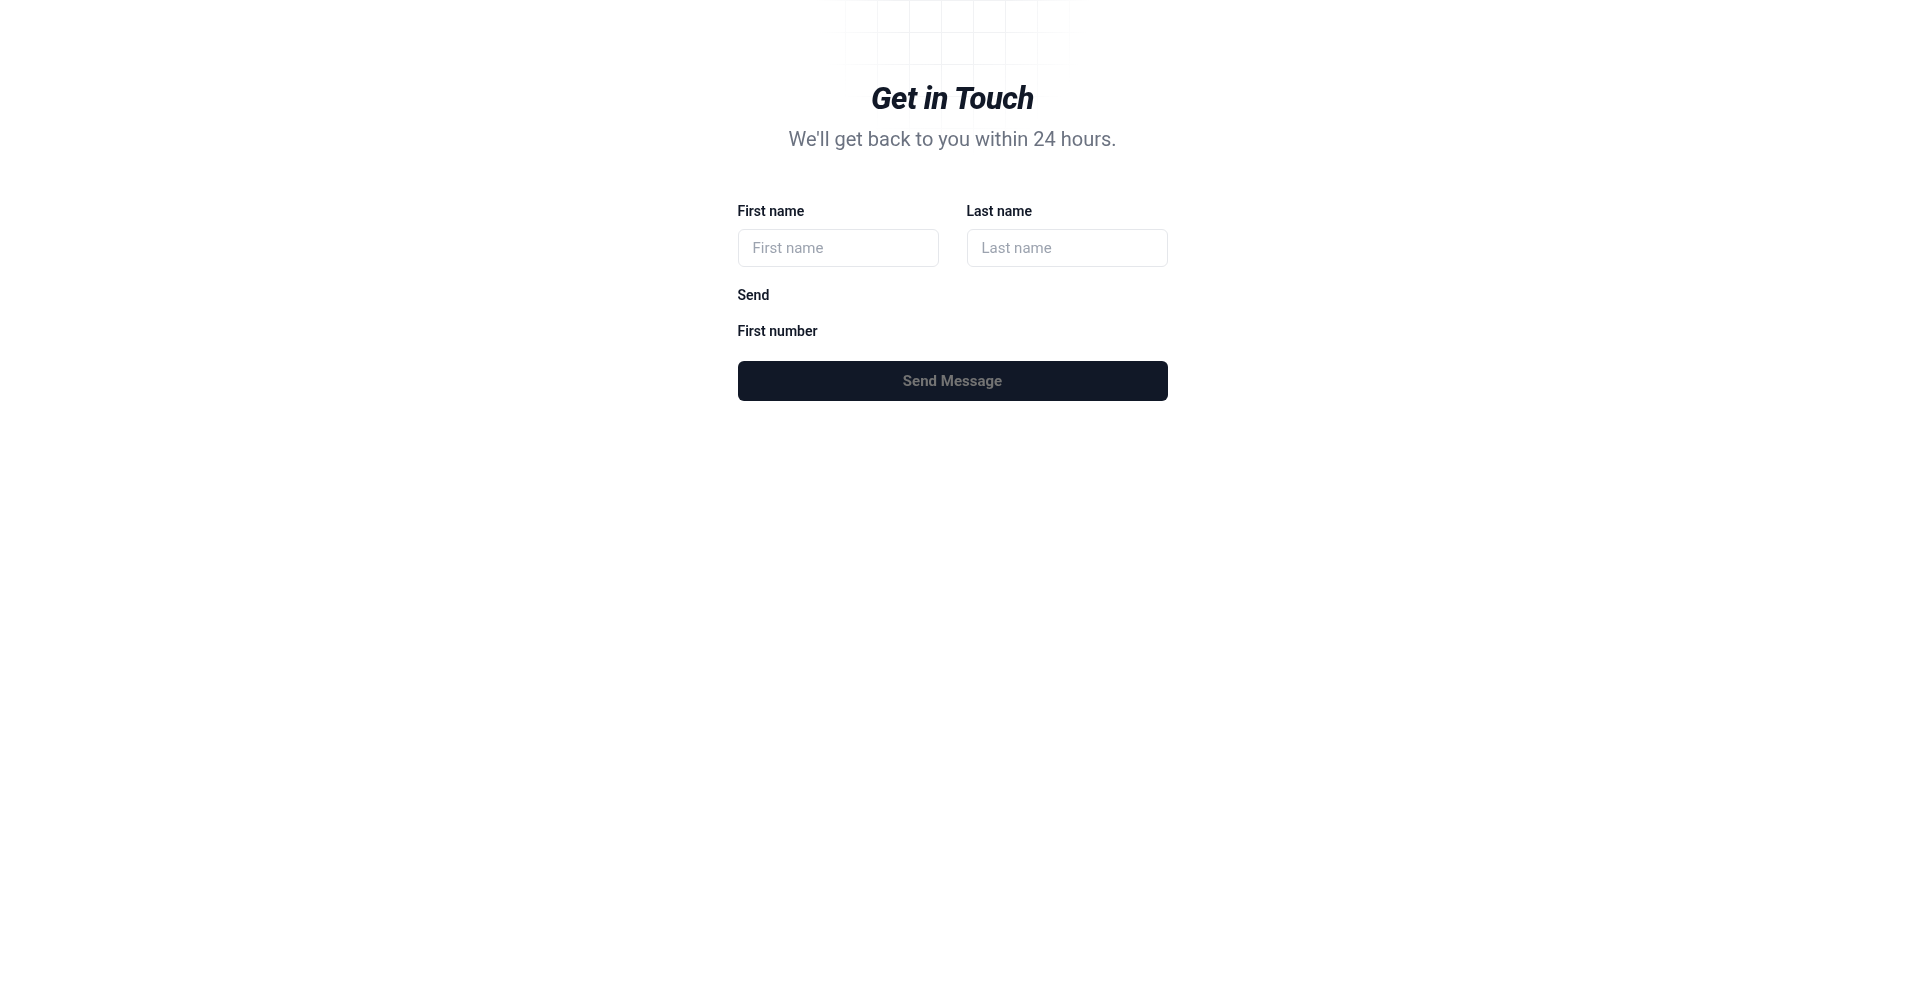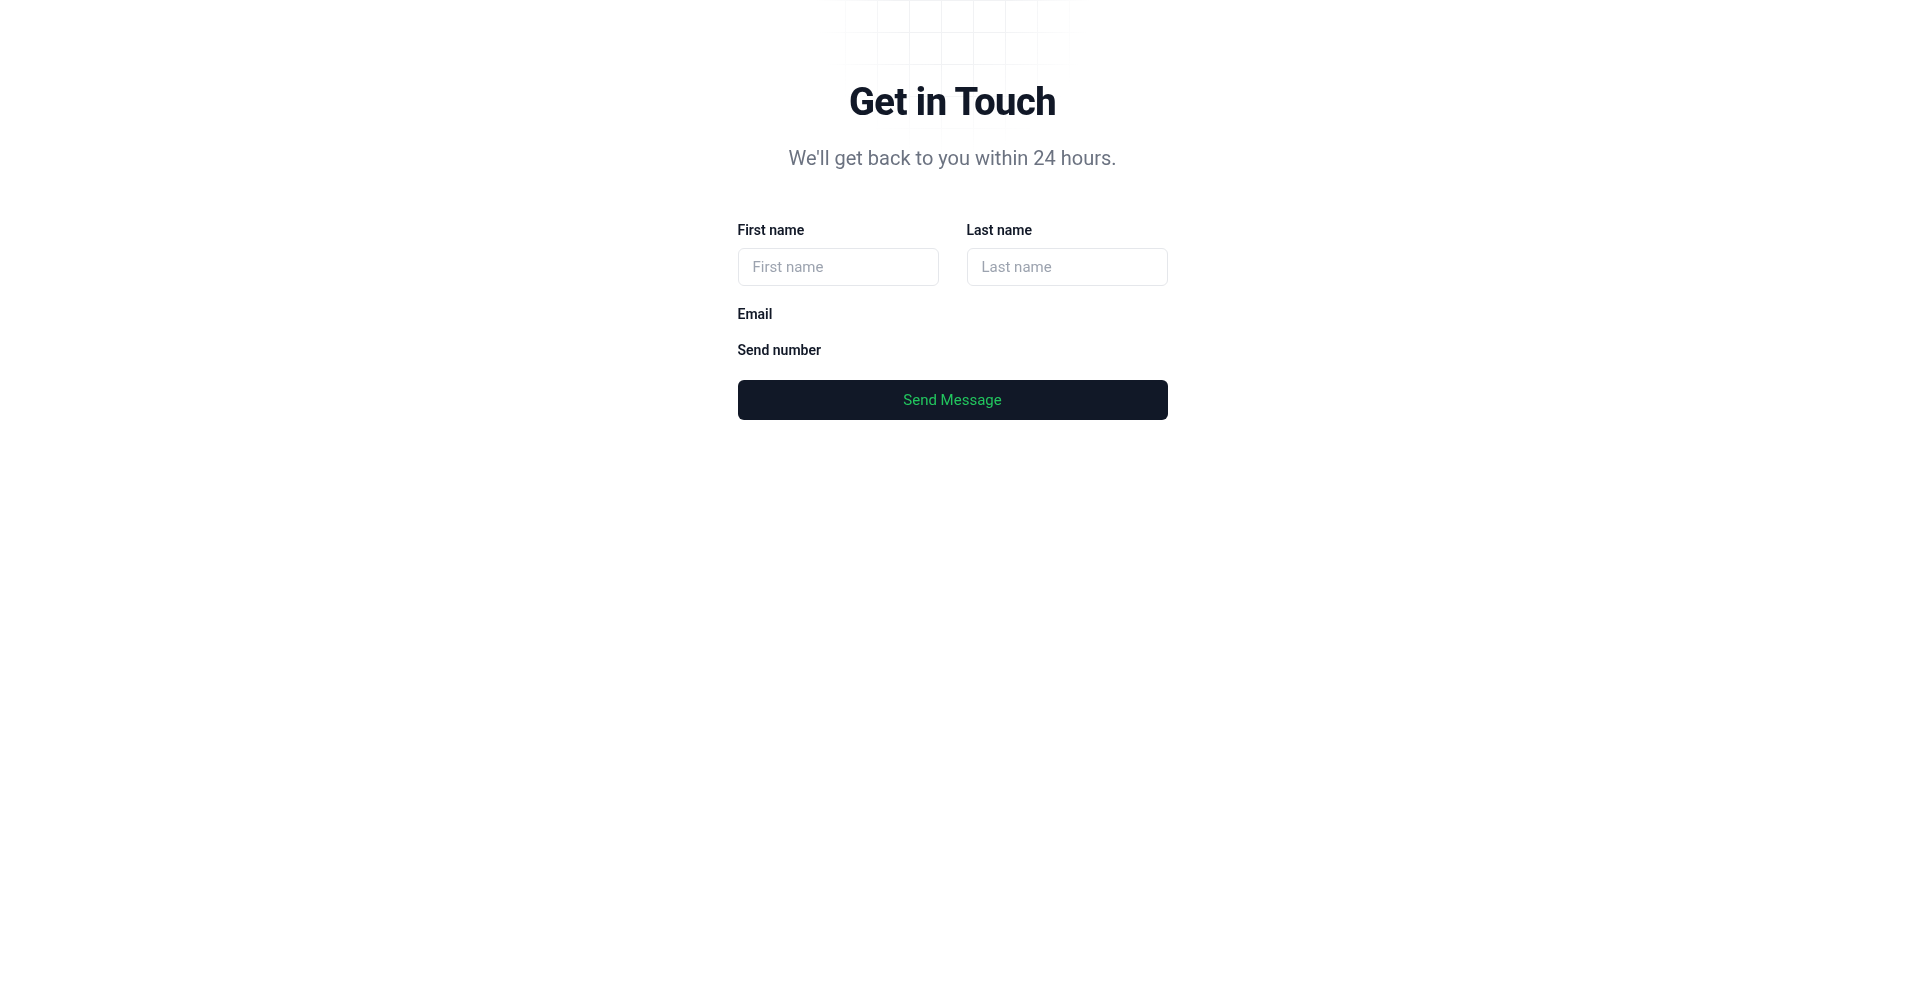--- a/index.html
+++ b/index.html
@@ -40,25 +40,26 @@
       position: relative;
       z-index: 1;
     }
     
     .header {
       text-align: center;
       margin-bottom: 52px;
     }
     
     .title {
-      font-size: 38px;
+      font-size: 31px;
       font-weight: 800;
       color: #111827;
       letter-spacing: -0.5px;
-      margin-bottom: 22px;
+      margin-bottom: 10px;
+      font-style: italic;
     }
     
     .subtitle {
       font-size: 20px;
       color: #6b7280;
       font-weight: 400;
     }
     
     .form {
       display: flex;
@@ -103,25 +104,25 @@
     .textarea {
       resize: vertical;
       min-height: 160px;
       padding: 12px 14px;
     }
     
     .submit-button {
       width: 100%;
       padding: 11px 20px;
       background: #111827;
-      color: #22c55e;
+      color: #737373;
       border: none;
       border-radius: 6px;
       font-size: 15px;
-      font-weight: 400;
+      font-weight: 700;
       cursor: pointer;
       font-family: inherit;
       margin-top: 2px;
     }
   </style>
 </head>
 <body>
 
 <div class="grid-pattern"></div>
 
@@ -137,23 +138,23 @@
         <label class="label">First name</label>
         <input type="text" class="input" placeholder="First name" style="">
       </div>
       <div class="form-group">
         <label class="label">Last name</label>
         <input type="text" class="input" placeholder="Last name" style="">
       </div>
     </div>
 
     <div class="form-group">
-      <label class="label">Email</label>
+      <label class="label">Send</label>
     </div>
 
     <div class="form-group">
-      <label class="label">Send number</label>
+      <label class="label">First number</label>
     </div>
 
 
     <button type="submit" class="submit-button">Send Message</button>
   </form>
 </div>
 
 </body></html>

